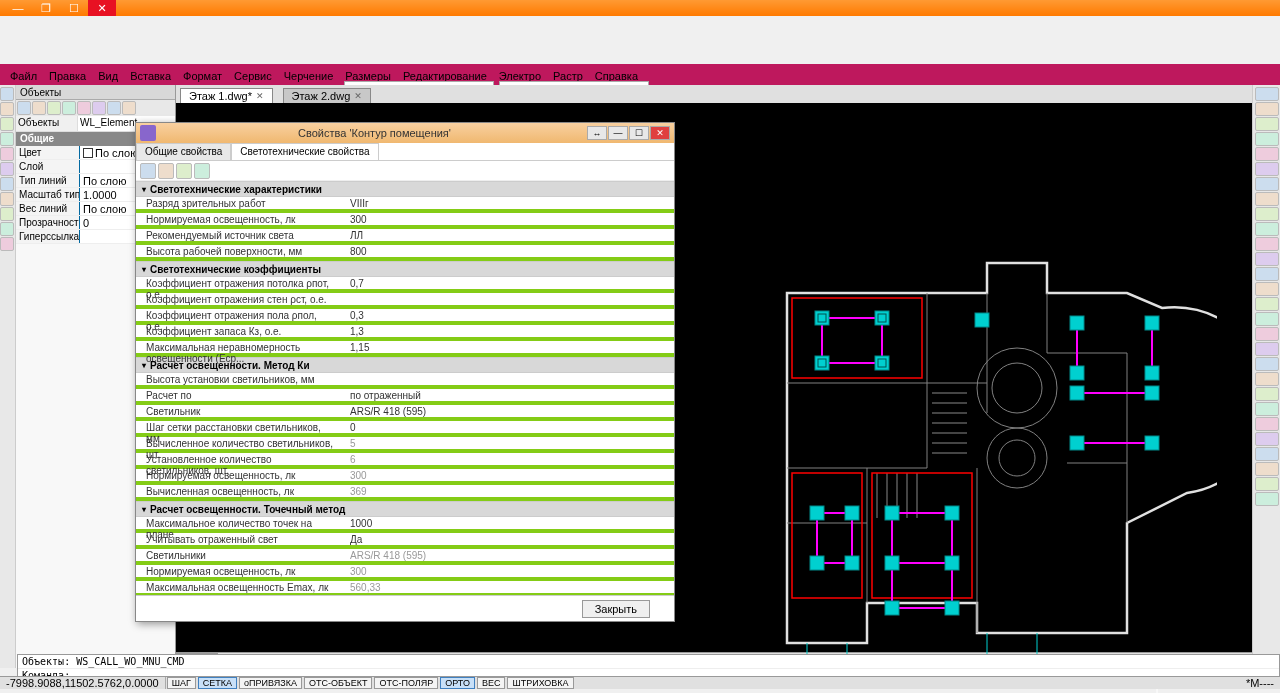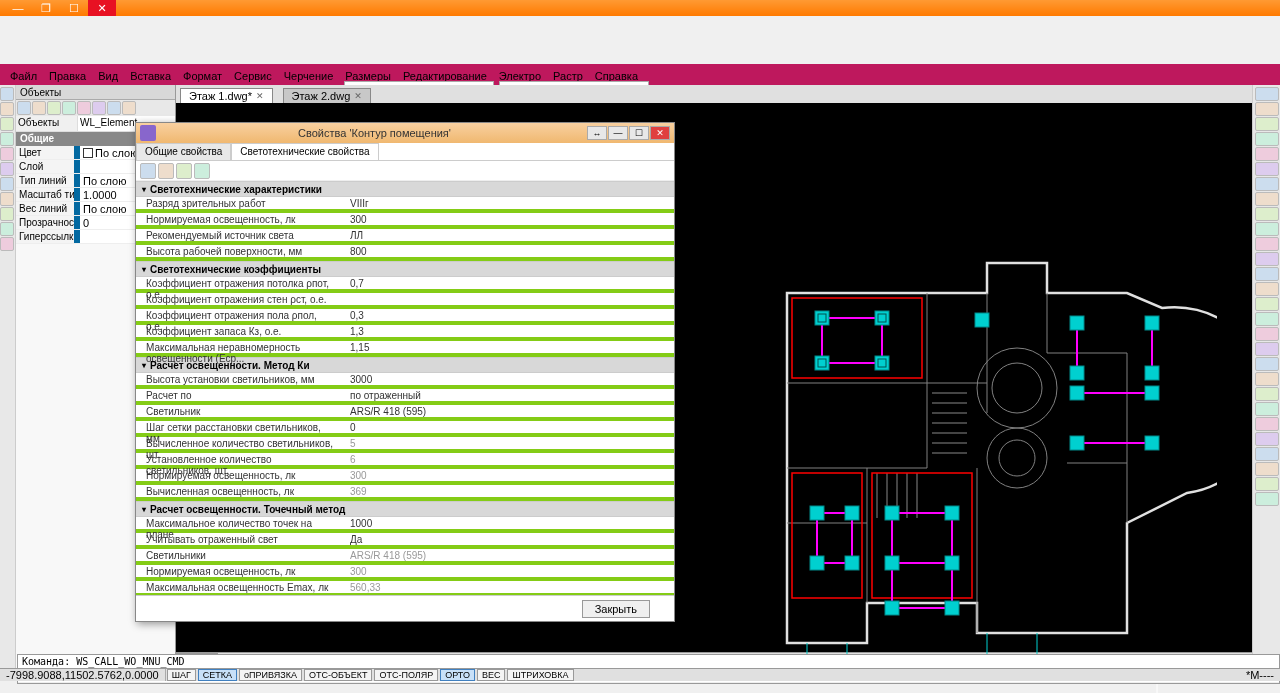--- a/index.html
+++ b/index.html
@@ -34,21 +34,21 @@
 
 .props-panel { width: 160px; background: #f8f8f8; border-right: 1px solid #999; display: flex; flex-direction: column; position: relative; }
 .props-panel .phdr { background: #d8d8d8; height: 15px; padding: 1px 4px; font-size: 10px; border-bottom: 1px solid #aaa; display: flex; align-items: center; }
 .props-panel .ptools { height: 16px; background: #e8e8e8; display: flex; gap: 1px; padding: 1px; }
 .props-panel .ptools .tbtn { width: 14px; height: 14px; }
 .props-panel .objrow { height: 16px; display: flex; border-bottom: 1px solid #ddd; }
 .props-panel .objrow .lbl { width: 62px; padding: 1px 2px; font-size: 10px; background: #f0f0f0; border-right: 1px solid #ddd; }
 .props-panel .objrow .val { flex: 1; padding: 1px 2px; font-size: 10px; background: #fff; }
 .props-panel .catrow { background: #888; color: #fff; height: 14px; padding: 1px 4px; font-size: 10px; font-weight: bold; }
 .props-panel .prow { height: 14px; display: flex; border-bottom: 1px solid #eee; }
-.props-panel .prow .pn { width: 64px; padding: 1px 3px; font-size: 10px; background: #f4f4f4; border-right: 6px solid #0369a1; white-space: nowrap; overflow: hidden; }
+.props-panel .prow .pn { width: 64px; padding: 1px 3px; font-size: 10px; background: #f4f4f4; border-right: 1px solid #0369a1; white-space: nowrap; overflow: hidden; }
 .props-panel .prow .pv { flex: 1; padding: 1px 3px; font-size: 10px; background: #fff; display: flex; align-items: center; gap: 2px; }
 .colorswatch { width: 10px; height: 10px; background: #fff; border: 1px solid #333; display: inline-block; }
 
 
 .dwg-container { flex: 1; display: flex; flex-direction: column; background: #000; position: relative; }
 .dwg-tabs { height: 18px; background: #e0e0e0; display: flex; align-items: flex-end; padding-left: 4px; gap: 10px; }
 .dwg-tab { background: #fff; border: 1px solid #888; border-bottom: none; padding: 1px 8px; font-size: 10px; display: flex; align-items: center; gap: 4px; }
 .dwg-tab.inactive { background: #c8c8c8; }
 .dwg-tab .closex { font-size: 9px; color: #666; }
 .dwg-canvas-wrap { flex: 1; position: relative; background: #000; }
@@ -82,21 +82,21 @@
 .dialog .dprow .dv { flex: 1; padding: 1px 4px; font-size: 10px; color: #333; }
 .dialog .dprow .dv.ro { color: #999; }
 .dialog .dfoot { height: 26px; border-top: 1px solid #ccc; display: flex; align-items: center; justify-content: flex-end; padding: 0 24px; }
 .dialog .dfoot button { padding: 2px 12px; font-size: 11px; background: #f0f0f0; border: 1px solid #999; }
 
 
 .cmdarea { position: absolute; left: 17px; right: 0; bottom: 9px; height: 30px; background: #fff; border: 1px solid #999; display: flex; flex-direction: column; }
 .cmdarea .cmdline { height: 15px; padding: 1px 4px; font-size: 10px; font-family: Consolas, monospace; border-bottom: 1px solid #eee; }
 
 
-.statusbar { position: absolute; left: 0; right: 0; bottom: 12px; height: 13px; background: #e0e0e0; border-top: 1px solid #999; display: flex; align-items: center; font-size: 10px; }
+.statusbar { position: absolute; left: 0; right: 0; bottom: 4px; height: 13px; background: #e0e0e0; border-top: 1px solid #999; display: flex; align-items: center; font-size: 10px; }
 .statusbar .coord { padding: 0 6px; border-right: 1px solid #aaa; }
 .statusbar .sbtn { padding: 0 4px; border: 1px solid #999; background: #f4f4f4; margin: 0 1px; font-size: 9px; height: 12px; display: flex; align-items: center; }
 .statusbar .sbtn.on { background: #c8e0f8; border-color: #4080c0; }
 .statusbar .info { margin-left: auto; padding: 0 6px; }
 
 
 .floorplan { position: absolute; right: 35px; top: 110px; width: 490px; height: 500px; }
 </style>
 </head>
 <body>
@@ -520,21 +520,20 @@
         <div class="dn">Коэффициент запаса Кз, о.е.</div>
         <div class="dv">1,3</div>
       </div>
       <div class="dprow">
         <div class="dn">Максимальная неравномерность освещенности (Еср...</div>
         <div class="dv">1,15</div>
       </div>
       <div class="dcat">Расчет освещенности. Метод Ки</div>
       <div class="dprow">
         <div class="dn">Высота установки светильников, мм</div>
-        <div class="dv">3000</div>
       </div>
       <div class="dprow">
         <div class="dn">Расчет по</div>
         <div class="dv">по отраженный</div>
       </div>
       <div class="dprow">
         <div class="dn">Светильник</div>
         <div class="dv">ARS/R 418 (595)</div>
       </div>
       <div class="dprow">
@@ -578,21 +577,21 @@
         <div class="dn">Максимальная освещенность Emax, лк</div>
         <div class="dv ro">560,33</div>
       </div>
     </div>
   <div class="dfoot">
     <button>Закрыть</button>
   </div>
 </div>
 
 <div class="cmdarea">
-  <div class="cmdline">Команда: WS_CALL_WO_MNU_CMD</div>
+  <div class="cmdline">Объекты: WS_CALL_WO_MNU_CMD</div>
   <div class="cmdline">Команда:</div>
 </div>
 
 <div class="statusbar">
   <div class="coord">-7998.9088,11502.5762,0.0000</div>
   <div id="sbtns" style="display:flex">
       <div class="sbtn">ШАГ</div>
       <div class="sbtn on">СЕТКА</div>
       <div class="sbtn">оПРИВЯЗКА</div>
       <div class="sbtn">ОТС-ОБЪЕКТ</div>

